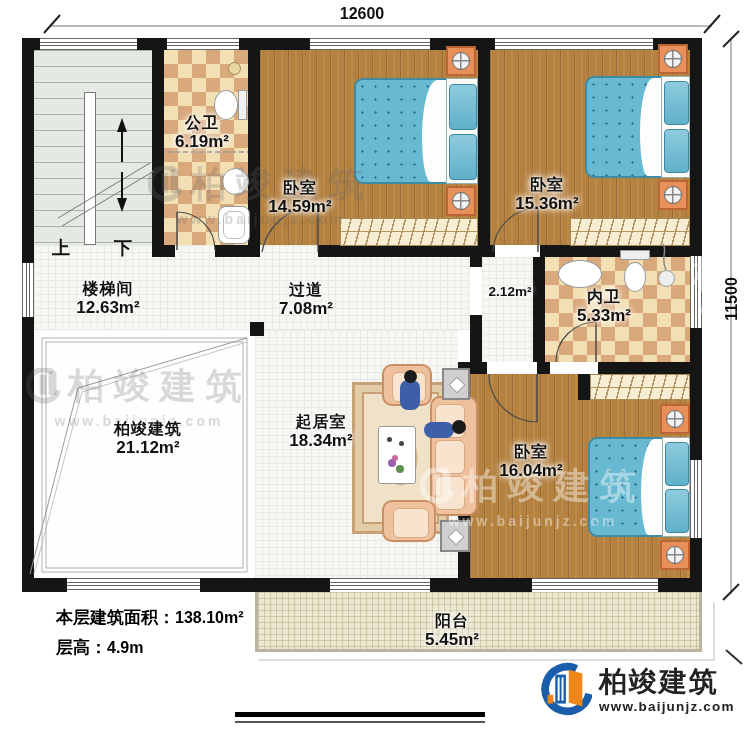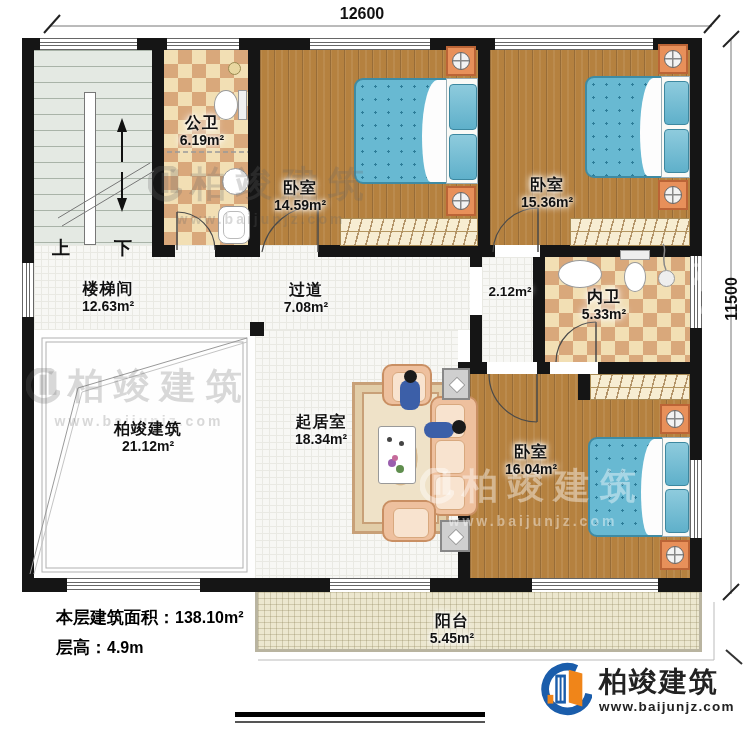--- a/index.html
+++ b/index.html
@@ -51,21 +51,21 @@
   .cush{position:absolute;background:#f8e3cf;border:1px solid #d8a87e;border-radius:6px}
   .sidet{position:absolute;background:#cfcfcf;border:2px solid #888;box-sizing:border-box}
   .sidet::after{content:"";position:absolute;left:50%;top:50%;width:10px;height:10px;margin:-5px 0 0 -5px;
     background:#fff;border:1px solid #999;transform:rotate(45deg)}
   .person .body{position:absolute;background:#3c5fa8;border-radius:8px}
   .person .head{position:absolute;background:#1a1a1a;border-radius:50%}
   
   .rlabel{position:absolute;text-align:center;color:#111;font-weight:bold;
     text-shadow:0 0 3px #fff,0 0 6px #fff,0 0 8px #fff;line-height:1.15}
   .rn{font-size:16px;letter-spacing:1px}
-  .ra{font-size:14px}
+  .ra{font-size:17px}
   .sdir{position:absolute;font-size:18px;font-weight:bold;color:#111}
   .dim{position:absolute;font-size:16px;font-weight:bold;color:#111;text-align:center}
   .info{position:absolute;color:#000;white-space:nowrap}
   .il{font-size:17px;font-weight:bold}
   .iv{font-size:16px;font-weight:bold}
   .titleblock{position:absolute;color:#000;white-space:nowrap}
   .tmain{font-size:34px;font-weight:bold;letter-spacing:5px}
   .tscale{font-size:30px;font-weight:normal;margin-left:14px}
   .t-under1{position:absolute;background:#000}
   .t-under2{position:absolute;background:#555}

